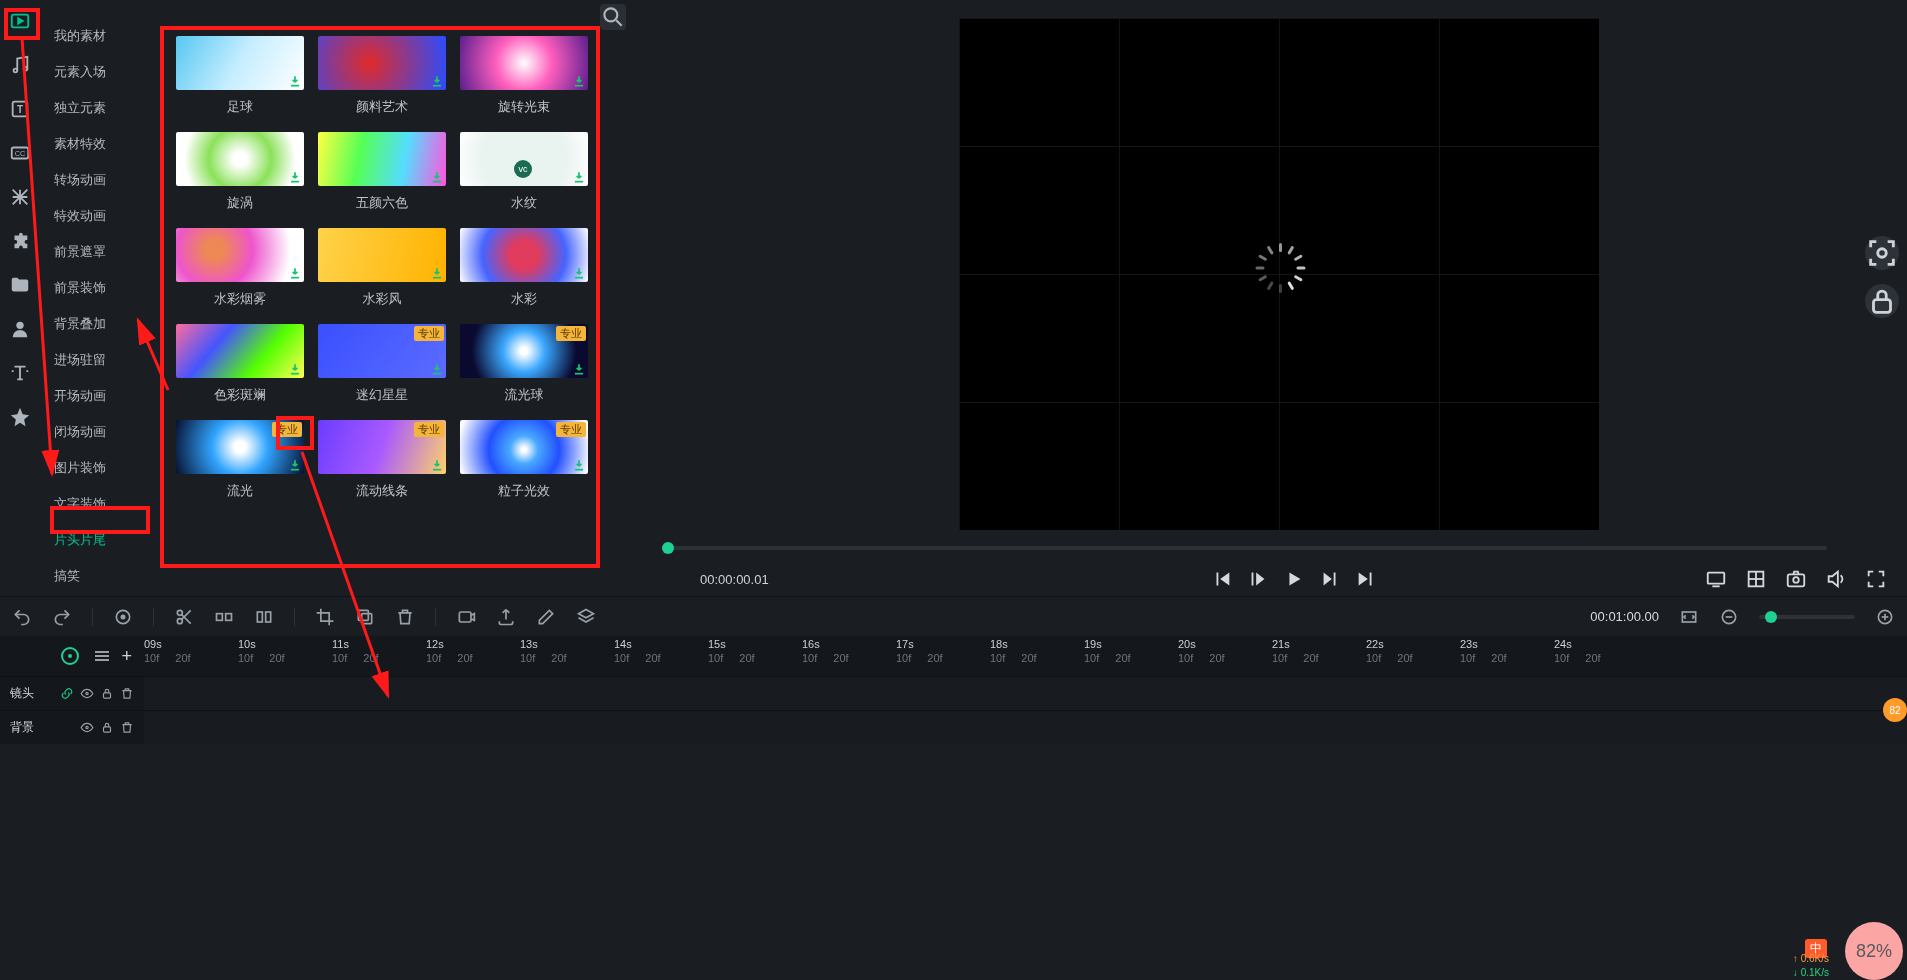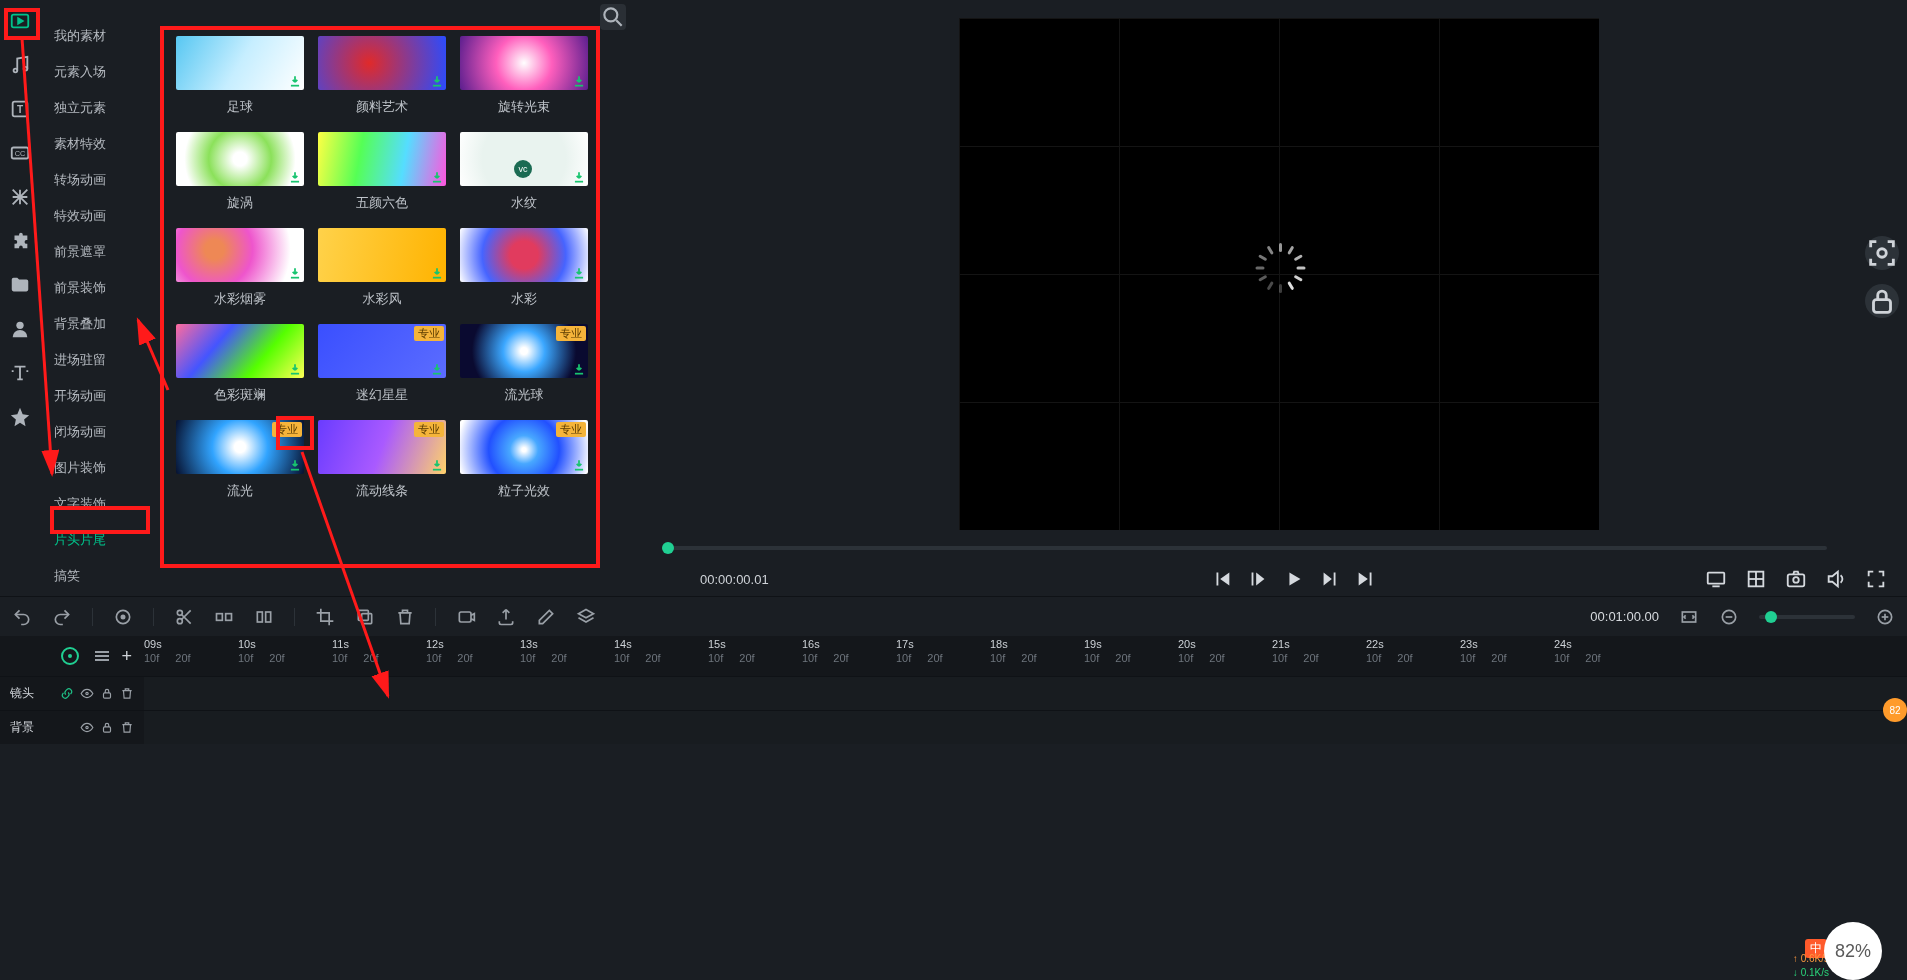--- a/index.html
+++ b/index.html
@@ -204,23 +204,23 @@
 
 
 .status-pill {
   position:absolute; right:78px; bottom:2px;
   display:flex; flex-direction:column; align-items:flex-end;
   font-size:10px; gap:3px;
 }
 .status-pill .up { color:#ff9b3f; }
 .status-pill .dn { color:#2ad47a; }
 .big-pct {
-  position:absolute; right:25px; bottom:0;
+  position:absolute; right:4px; bottom:0;
   width:58px; height:58px; border-radius:50%;
-  background:#ffffff; color:#5a5a5a;
+  background:#fca5a5; color:#5a5a5a;
   display:flex; align-items:center; justify-content:center;
   font-size:18px;
 }
 .ime-strip {
   position:absolute; right:80px; bottom:22px;
   display:flex; gap:4px; align-items:center;
 }
 .ime-chip { background:#ff5a2b; color:#fff; font-size:12px; padding:1px 5px; border-radius:3px;}
 .orange-dot { position:absolute; right:0; top:698px; width:24px; height:24px; border-radius:50%; background:#ff9b2b; display:flex;align-items:center;justify-content:center;color:#fff;font-size:10px;text-align:center;}
 

